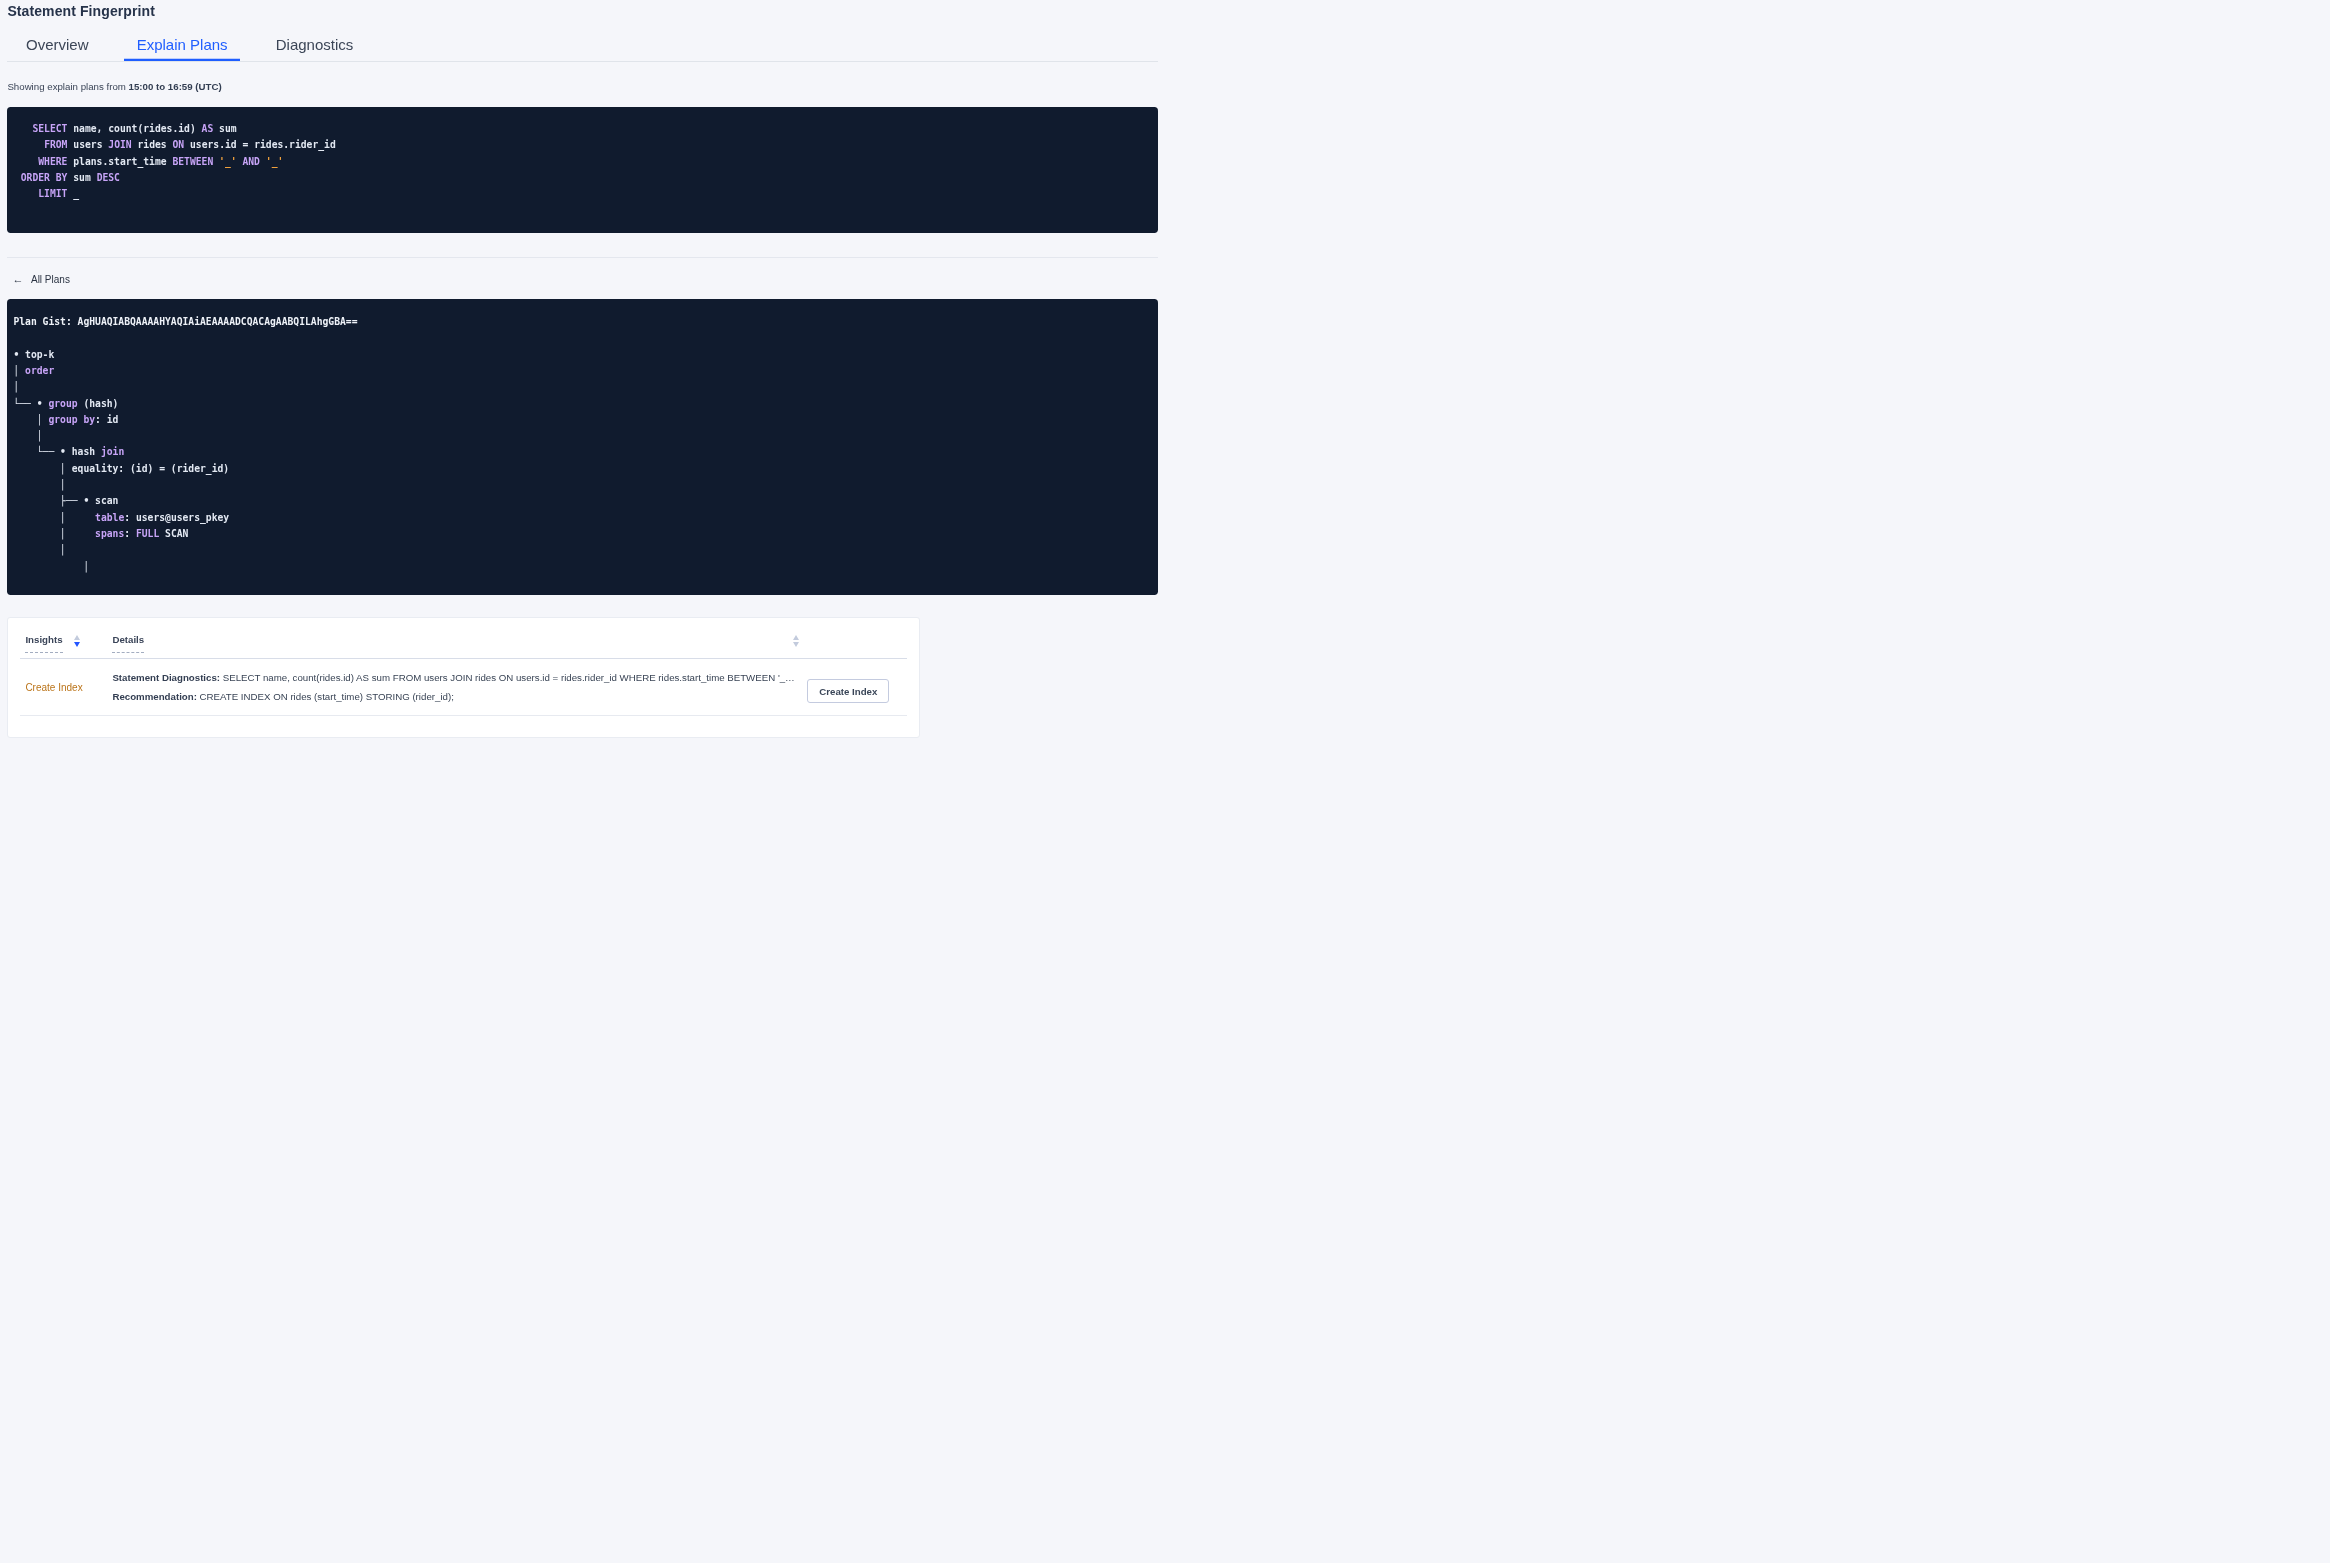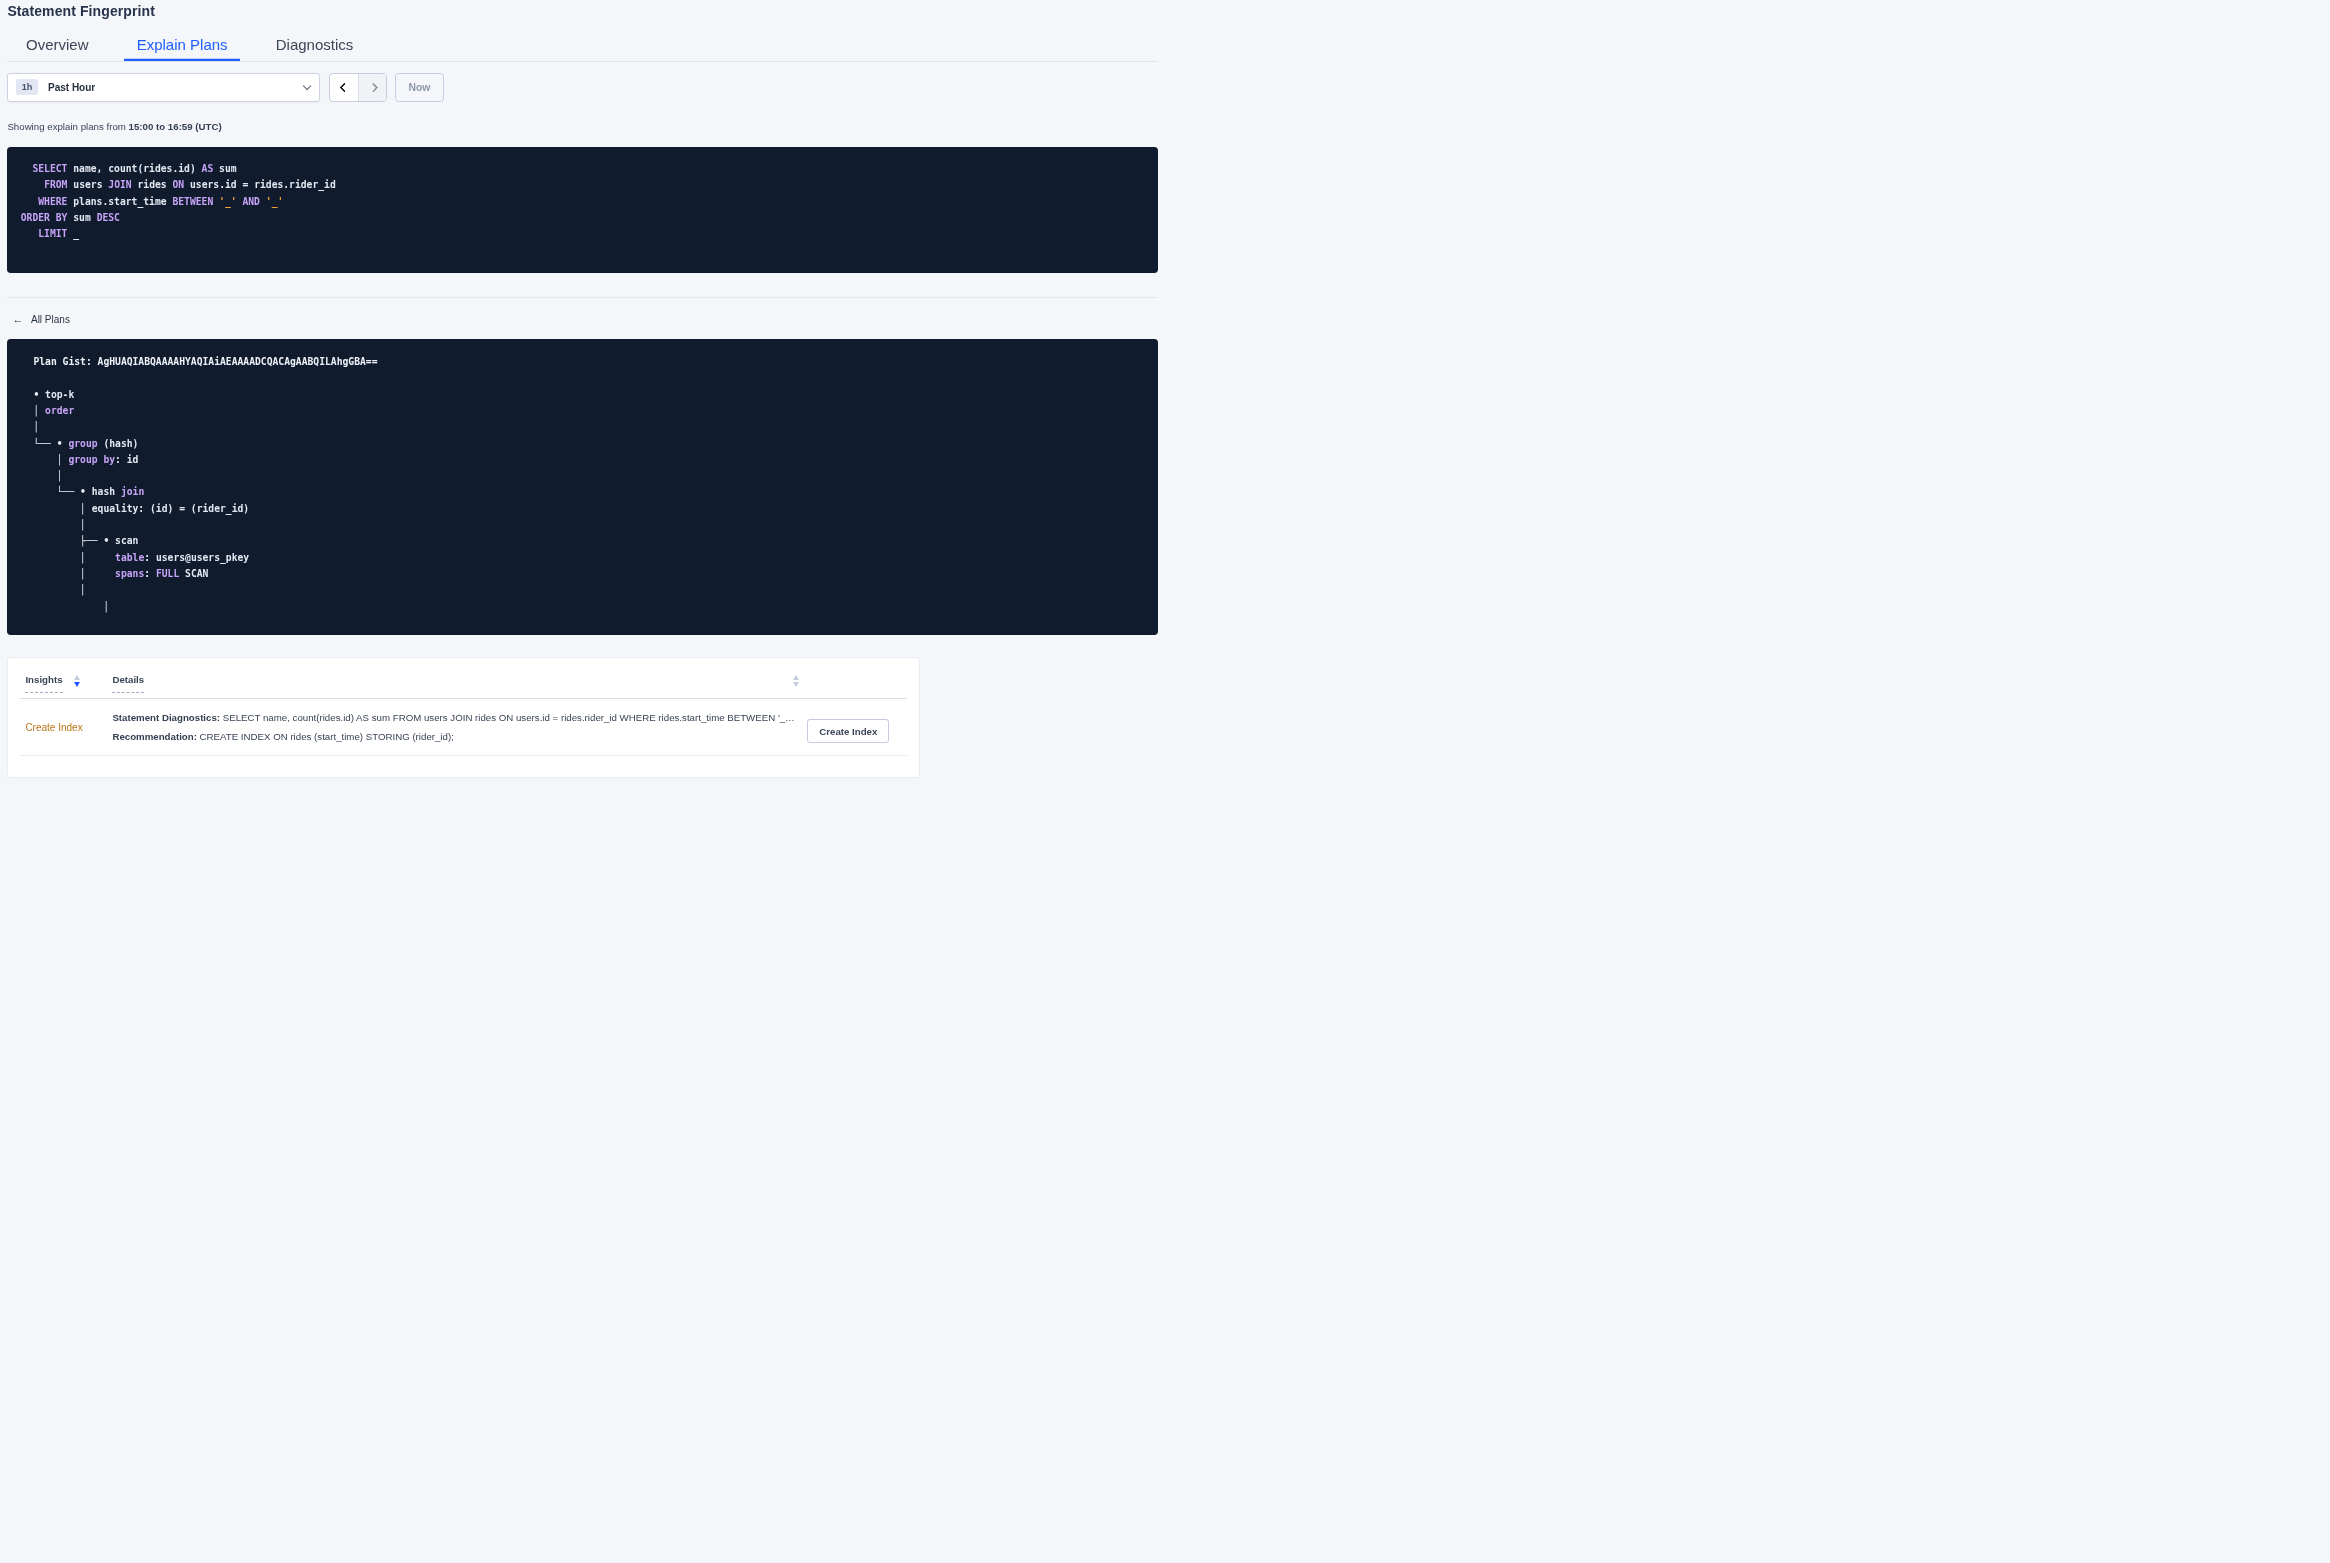--- a/index.html
+++ b/index.html
@@ -89,21 +89,21 @@
   .section-divider { margin:24.5px 7.4px 0; border-top:0.7px solid #e4e7ee; }
   .all-plans {
     margin:15.6px 7.4px 0; padding-left:5.2px;
     display:flex; align-items:center; gap:7.4px;
     font-size:10px; color:#2a3342; cursor:pointer; width:82px;
   }
   .back-arrow { font-size:11px; color:#2a3342; line-height:10.4px; }
   .plan-card {
     margin:14px 7.4px 0; height:296px;
     background:#101b2e; border-radius:3.7px;
-    padding:15px 26px;
+    padding:15px 6px;
     font-family:"DejaVu Sans Mono", monospace;
     font-size:9.7px; line-height:16.3px; font-weight:600;
     overflow:hidden;
   }
   
   .insights-card {
     position:relative;
     margin:22px 7.4px 0; width:913px; height:121px;
     background:#fff; border:0.7px solid #e9ecf2; border-radius:3px;
   }
@@ -142,36 +142,20 @@
   <div class="page-title">Statement Fingerprint</div>
 
   <div class="tabs-wrap">
     <div class="tabs">
       <div class="tab">Overview</div>
       <div class="tab active">Explain Plans</div>
       <div class="tab">Diagnostics</div>
     </div>
   </div>
 
-  <div class="controls">
-    <div class="time-select">
-      <span class="interval-badge">1h</span>
-      <span class="time-label">Past Hour</span>
-      <span class="chev-down"></span>
-    </div>
-    <div class="pager">
-      <div class="pager-btn">
-        <span class="chev-left"></span>
-      </div>
-      <div class="pager-btn pager-next">
-        <span class="chev-right"></span>
-      </div>
-    </div>
-    <div class="now-btn">Now</div>
-  </div>
 
   <div class="showing"><span>Showing explain plans from </span><b>15:00 to 16:59 (UTC)</b></div>
 
   <div class="code-card">
     <div>
         <div class="cl"><span class="tok-w">  </span><span class="tok-k">SELECT</span><span class="tok-w"> name, count(rides.id) </span><span class="tok-k">AS</span><span class="tok-w"> sum</span></div>
         <div class="cl"><span class="tok-w">    </span><span class="tok-k">FROM</span><span class="tok-w"> users </span><span class="tok-k">JOIN</span><span class="tok-w"> rides </span><span class="tok-k">ON</span><span class="tok-w"> users.id = rides.rider_id</span></div>
         <div class="cl"><span class="tok-w">   </span><span class="tok-k">WHERE</span><span class="tok-w"> plans.start_time </span><span class="tok-k">BETWEEN</span><span class="tok-w"> </span><span class="tok-o">'_'</span><span class="tok-w"> </span><span class="tok-k">AND</span><span class="tok-w"> </span><span class="tok-o">'_'</span></div>
         <div class="cl"><span class="tok-k">ORDER BY</span><span class="tok-w"> sum </span><span class="tok-k">DESC</span></div>
         <div class="cl"><span class="tok-w">   </span><span class="tok-k">LIMIT</span><span class="tok-w"> _</span></div>

